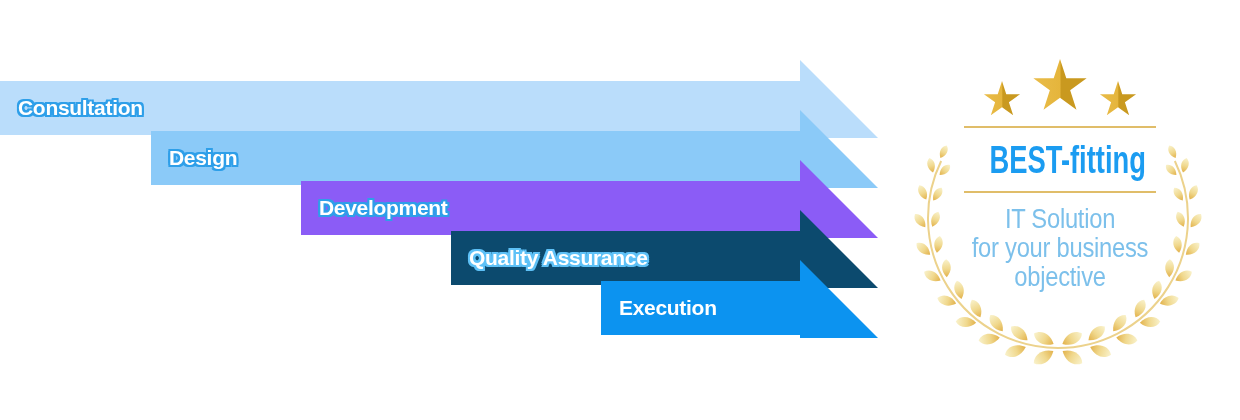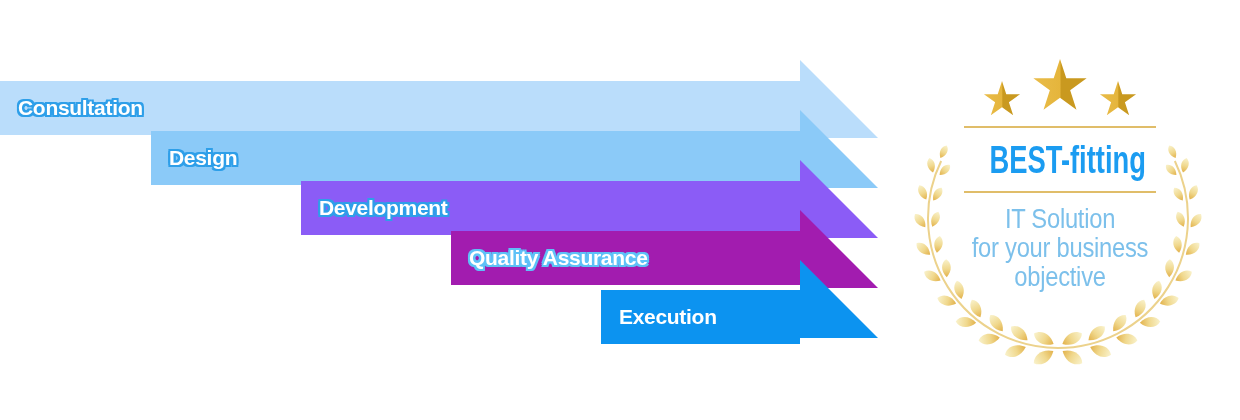--- a/index.html
+++ b/index.html
@@ -10,21 +10,21 @@
   .head{position:absolute;width:78px;height:78px;left:800px;
         clip-path:polygon(0 0,0 100%,100% 100%);}
   .band-label{position:absolute;left:18px;top:0;line-height:54px;
         font-size:21px;font-weight:bold;letter-spacing:-0.3px;color:#ffffff;white-space:nowrap;
         text-shadow:-2px -2px 0 var(--oc), 2px -2px 0 var(--oc), -2px 2px 0 var(--oc),
                      2px 2px 0 var(--oc), -2px 0 0 var(--oc), 2px 0 0 var(--oc),
                      0 -2px 0 var(--oc), 0 2px 0 var(--oc);}
   .s0{background:#BADDFB;--oc:#2E9FE9;}
   .s1{background:#8BCAF8;--oc:#2E9FE9;}
   .s2{background:#8b5cf6;--oc:#2E9FE9;}
-  .s3{background:#a21caf;--oc:#5EC1F7;}
+  .s3{background:#0c4a6e;--oc:#5EC1F7;}
   .s4{background:#0C93F0;--oc:transparent;}
   .s4 .band-label{text-shadow:none;}
   
   .badge{position:absolute;left:920px;top:50px;width:280px;height:330px;}
   .stars{position:absolute;left:55px;top:8px;width:170px;height:72px;}
   .divider{position:absolute;left:44px;width:192px;height:2px;background:#E0BD69;}
   .div1{top:76px;}
   .div2{top:141px;}
   .badge-title{position:absolute;left:8px;top:88px;width:280px;height:44px;line-height:44px;
         text-align:center;font-size:38px;font-weight:bold;color:#1B9CF1;white-space:nowrap;}
@@ -52,21 +52,21 @@
   <div class="band s2" style="left:301px;top:181px;width:499px;">
     <span class="band-label">Development</span>
   </div>
   <div class="head s2" style="top:160px;"></div>
 
   <div class="band s3" style="left:451px;top:231px;width:349px;">
     <span class="band-label">Quality Assurance</span>
   </div>
   <div class="head s3" style="top:210px;"></div>
 
-  <div class="band s4" style="left:601px;top:290px;width:199px;">
+  <div class="band s4" style="left:601px;top:281px;width:199px;">
     <span class="band-label">Execution</span>
   </div>
   <div class="head s4" style="top:260px;"></div>
 
   <div class="badge">
 
     <svg class="wreath" viewBox="0 0 300 220" aria-hidden="true">
       <defs>
         <linearGradient id="leafGold" x1="0" y1="0" x2="0" y2="1">
           <stop offset="0" stop-color="#F9F2CC"></stop>

